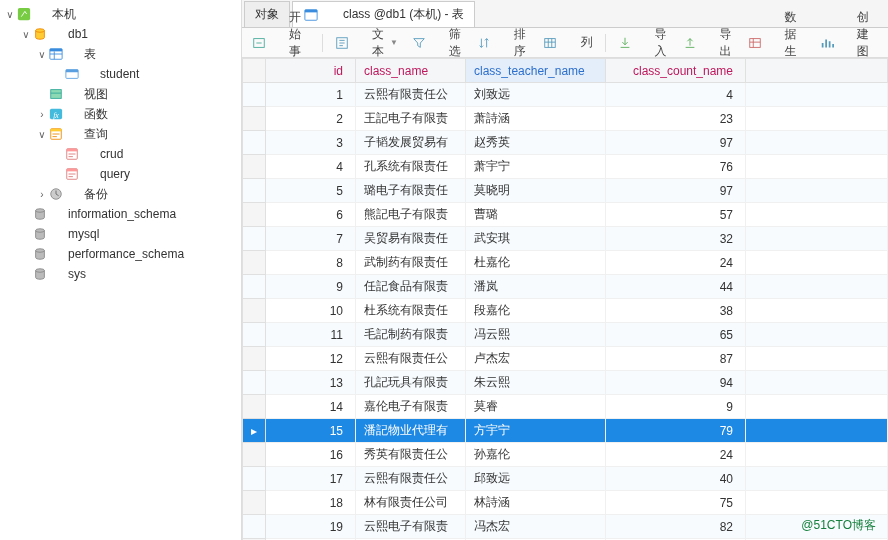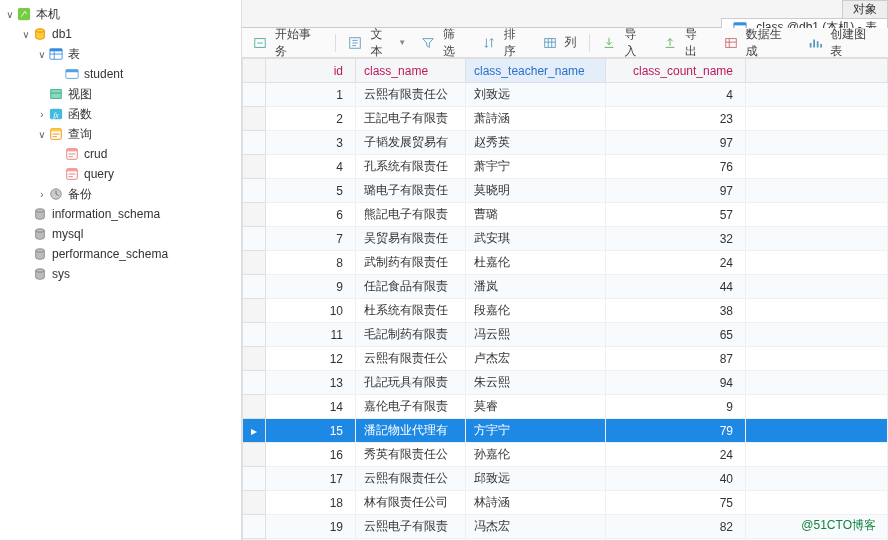--- a/index.html
+++ b/index.html
@@ -2,26 +2,26 @@
 <html><head>
 <meta charset="utf-8">
 <style>
 * { box-sizing: border-box; margin: 0; padding: 0; }
 body { font-family: "Microsoft YaHei", Arial, sans-serif; font-size: 12px; color: #333; background: #fff; width: 888px; height: 540px; overflow: hidden; display: flex; }
 .sidebar { width: 242px; background: #fff; border-right: 1px solid #ddd; overflow: auto; padding-top: 4px; }
 .tree { list-style: none; }
 .tree-item { display: flex; align-items: center; height: 20px; padding-left: 4px; cursor: default; white-space: nowrap; }
 .tree-item.sel { background: #d6e8fa; }
 .tw { width: 12px; text-align: center; color: #666; font-size: 10px; display: inline-block; }
-.ic { width: 16px; height: 16px; display: inline-flex; align-items: center; justify-content: center; margin-right: 4px; font-family: Liberation Serif, serif; }
+.ic { width: 16px; height: 16px; display: inline-flex; align-items: center; justify-content: center; margin-right: 20px; font-family: Liberation Serif, serif; }
 .ic svg { width: 14px; height: 14px; }
 .lbl { flex: 1; }
 .ind0 { padding-left: 4px; } .ind1 { padding-left: 20px; } .ind2 { padding-left: 36px; } .ind3 { padding-left: 52px; }
 .main { flex: 1; display: flex; flex-direction: column; }
-.tabbar { height: 28px; display: flex; align-items: flex-end; border-bottom: 1px solid #ccc; background: #f5f5f5; flex-direction: column; }
+.tabbar { height: 28px; display: flex; align-items: flex-end; border-bottom: 1px solid #ccc; background: #f5f5f5; }
 .tab { height: 26px; display: flex; align-items: center; padding: 0 10px; border: 1px solid #ccc; border-bottom: none; background: #fff; margin-left: 2px; font-size: 12px; gap: 4px; }
 .tab.inactive { background: #eee; }
 .toolbar { height: 30px; display: flex; align-items: center; border-bottom: 1px solid #ddd; background: #fafafa; padding: 0 4px; gap: 2px; }
 .tbtn { display: flex; align-items: center; gap: 3px; padding: 3px 6px; color: #444; cursor: pointer; border-radius: 3px; }
 .tsep { width: 1px; height: 18px; background: #ddd; margin: 0 4px; }
 .grid { flex: 1; overflow: auto; }
 table { border-collapse: collapse; width: 100%; }
 th { background: #f5f6f7; border: 1px solid #e0e0e0; text-align: left; padding: 4px 8px; font-weight: normal; color: #be185d; height: 24px; }
 th.hsel { background: #e4eefb; color: #2c6fcc; }
 td { border: 1px solid #f0f0f0; padding: 3px 8px; height: 22px; }

